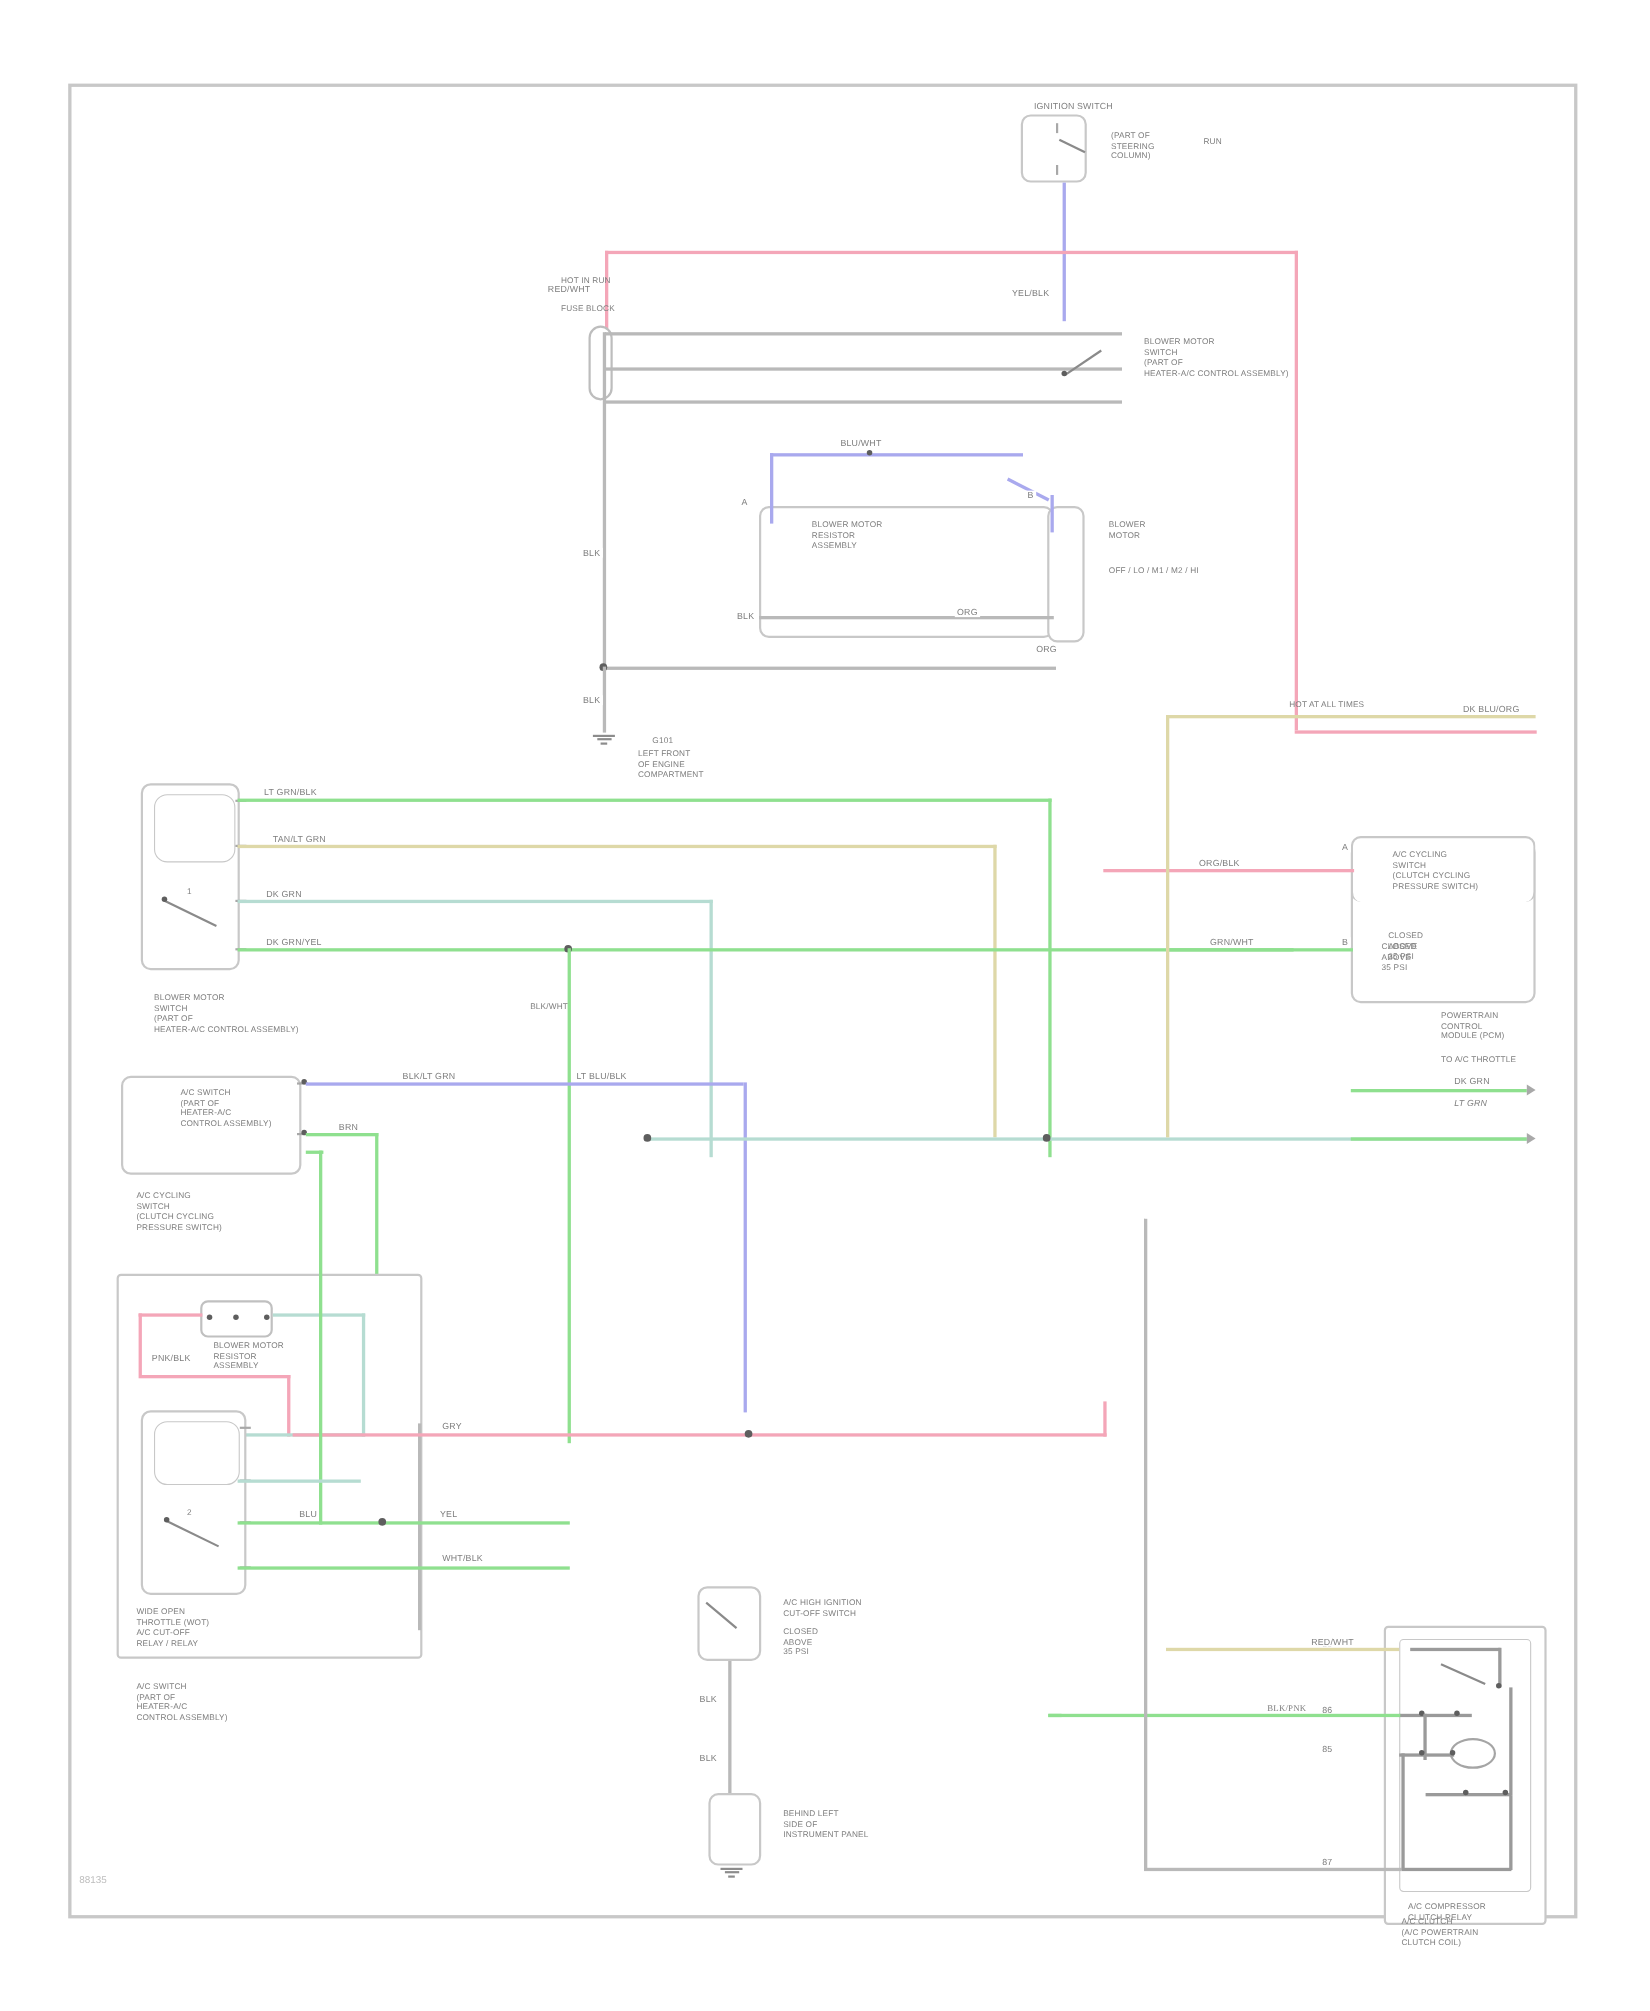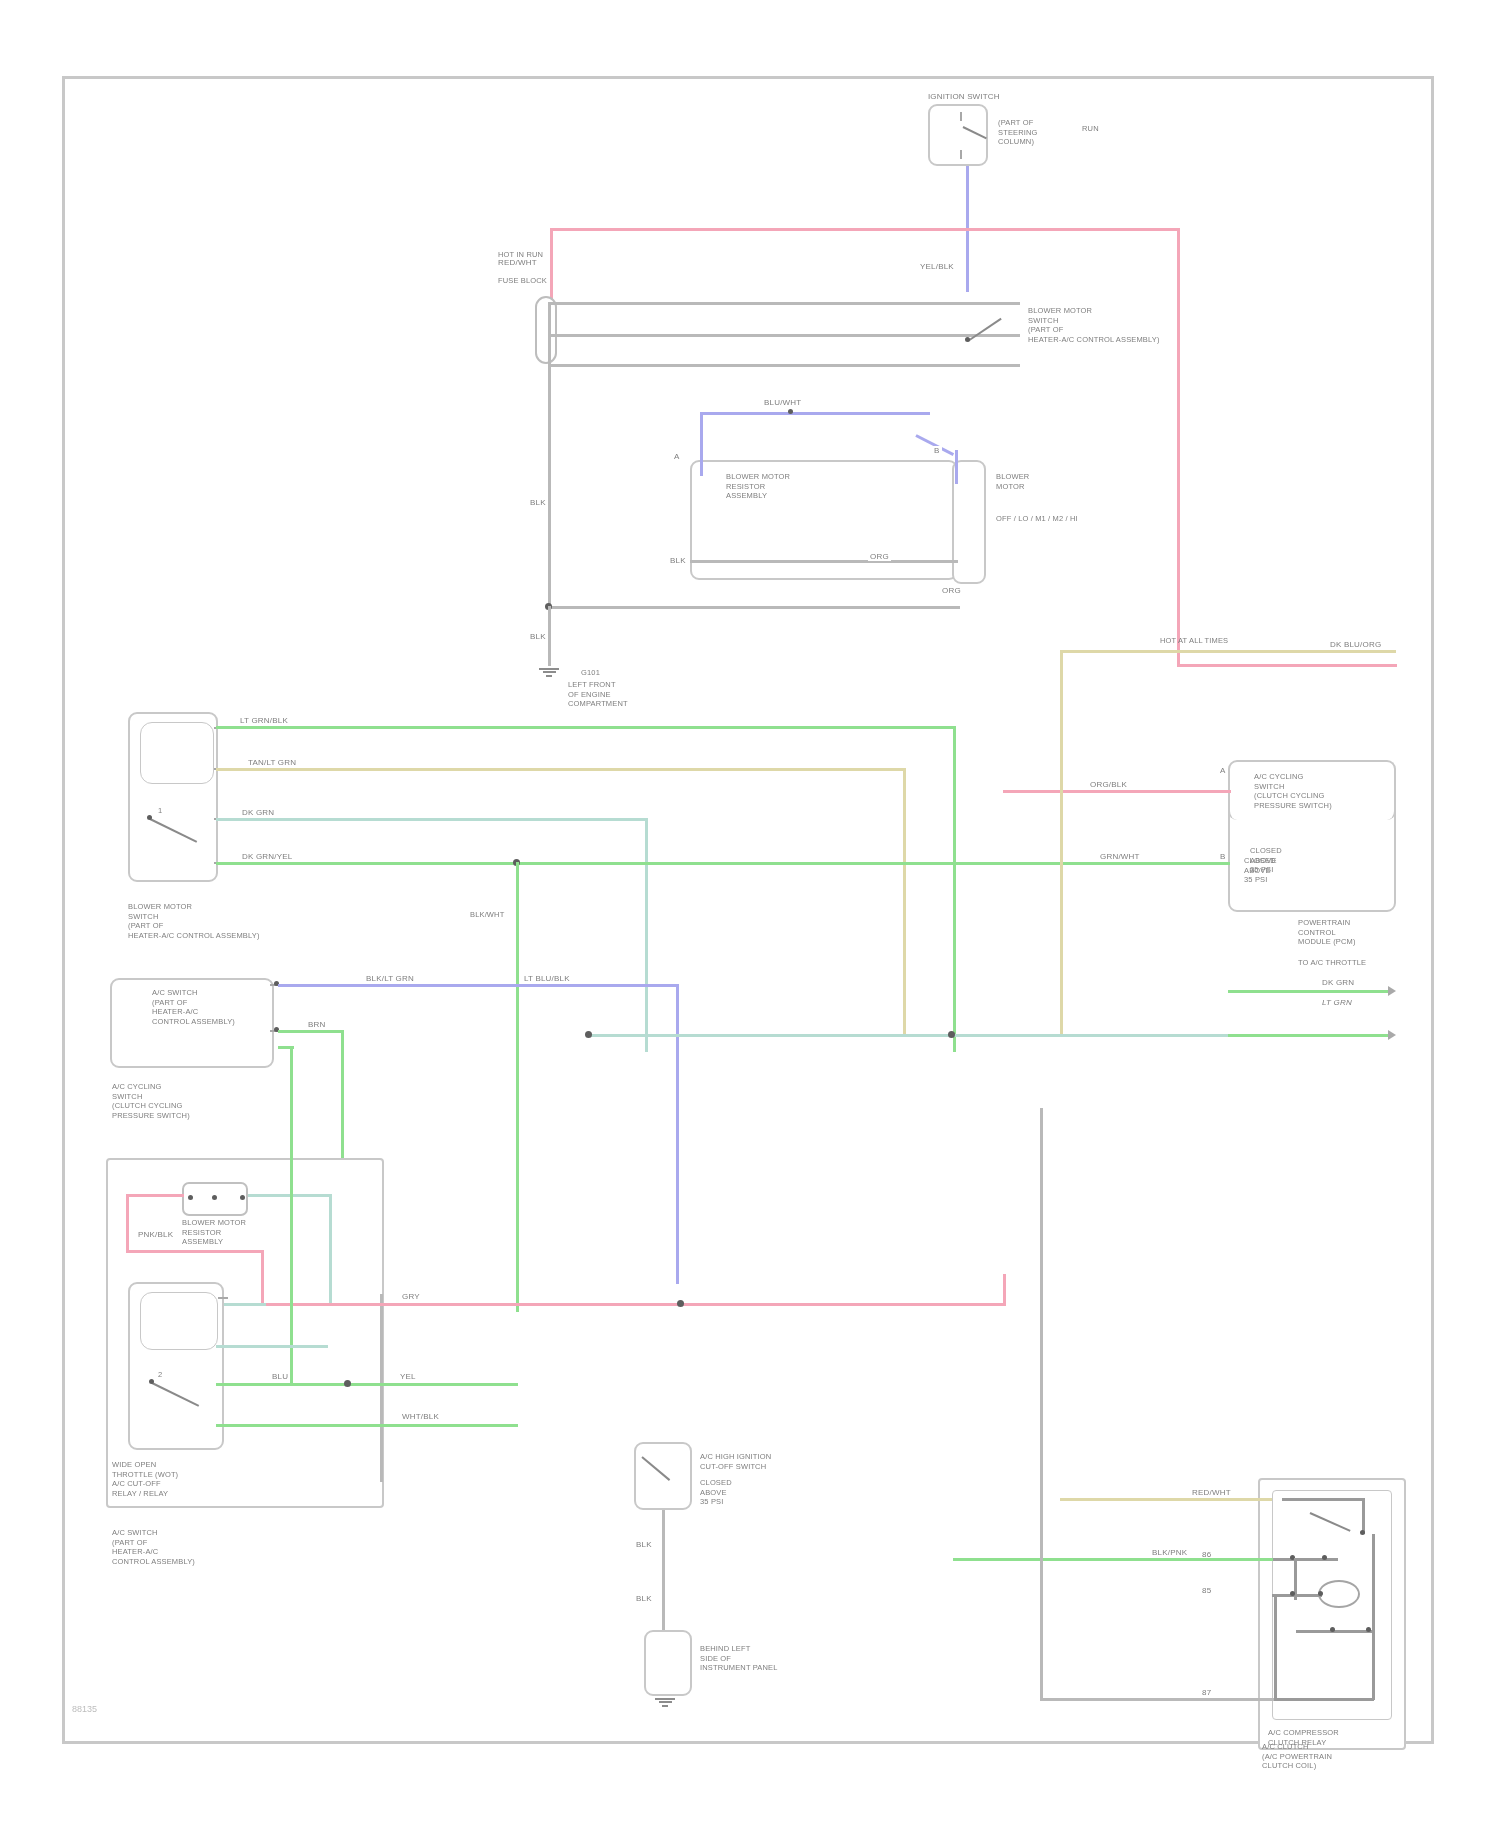--- a/index.html
+++ b/index.html
@@ -28,21 +28,21 @@
        letter-spacing:.2px;white-space:nowrap;background:#fff;padding:0 2px;}
 
   
   .box{position:absolute;border:2px solid #c8c8c8;border-radius:9px;
        background:#fff;box-sizing:border-box;}
   .box.sq{border-radius:3px;}
   .box.thin{border-width:1.5px;}
 
   
   .txt{position:absolute;font-size:8px;line-height:10.5px;color:#7e7e7e;
-       white-space:pre;letter-spacing:.15px;}
+       white-space:pre;letter-spacing:.15px;margin-left:12px;}
   .txt.t7{font-size:7.5px;line-height:9.5px;}
 
   
   .dot{position:absolute;width:7px;height:7px;border-radius:50%;
        background:#5e5e5e;}
   .dot.sm{width:5px;height:5px;}
 
   
   .pin{position:absolute;background:#a8a8a8;}
   .pinh{height:2px;width:10px;}
@@ -371,21 +371,21 @@
 
 <div class="lbl" style="left:1200px;top:1490px;">30</div>
 <div class="lbl" style="left:1200px;top:1550px;">86</div>
 <div class="lbl" style="left:1200px;top:1586px;">85</div>
 <div class="lbl" style="left:1200px;top:1688px;">87</div>
 
 <div class="wire wh c-tan" style="left:1060px;top:1498px;width:212px;"></div>
 <div class="lbl" style="left:1190px;top:1488px;">RED/WHT</div>
 
 <div class="wire wh c-green" style="left:953px;top:1558px;width:320px;"></div>
-<div class="lbl" style="left:1150px;top:1548px;">BLK/PNK</div>
+<div class="lbl" style="left:1150px;top:1548px;font-family:Liberation Serif, serif;">BLK/PNK</div>
 <div class="wire wh c-green" style="left:953px;top:1558px;width:12px;"></div>
 
 <div class="wire wv c-gray" style="left:1040px;top:1108px;height:592px;"></div>
 <div class="wire wh c-gray" style="left:1040px;top:1108px;width:1px;"></div>
 <div class="wire wh c-gray" style="left:1040px;top:1698px;width:234px;"></div>
 
 <div class="txt t7" style="left:1262px;top:1742px;">A/C CLUTCH
 (A/C POWERTRAIN
 CLUTCH COIL)</div>
 

